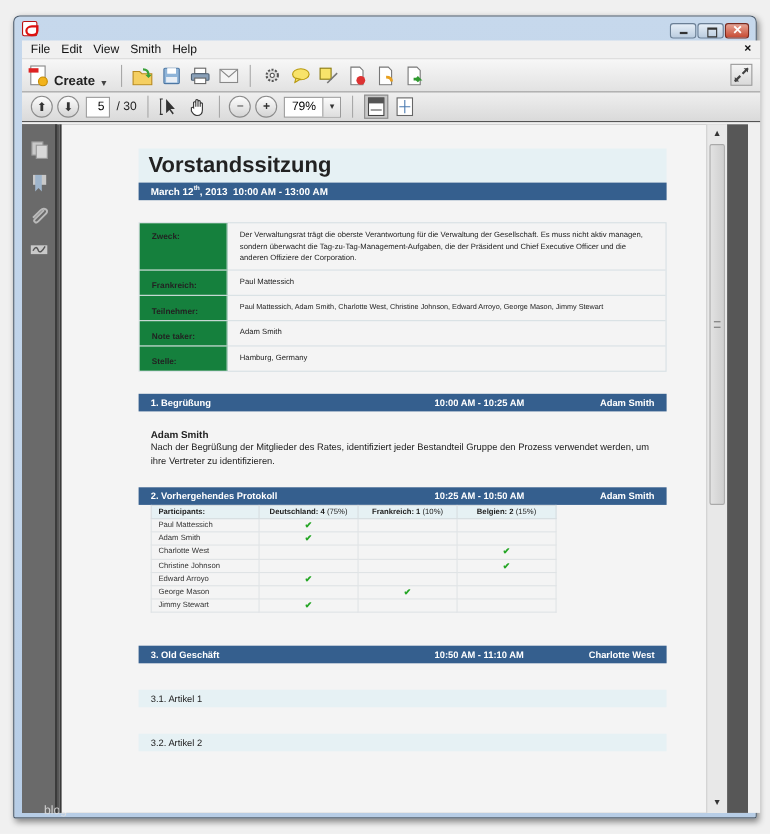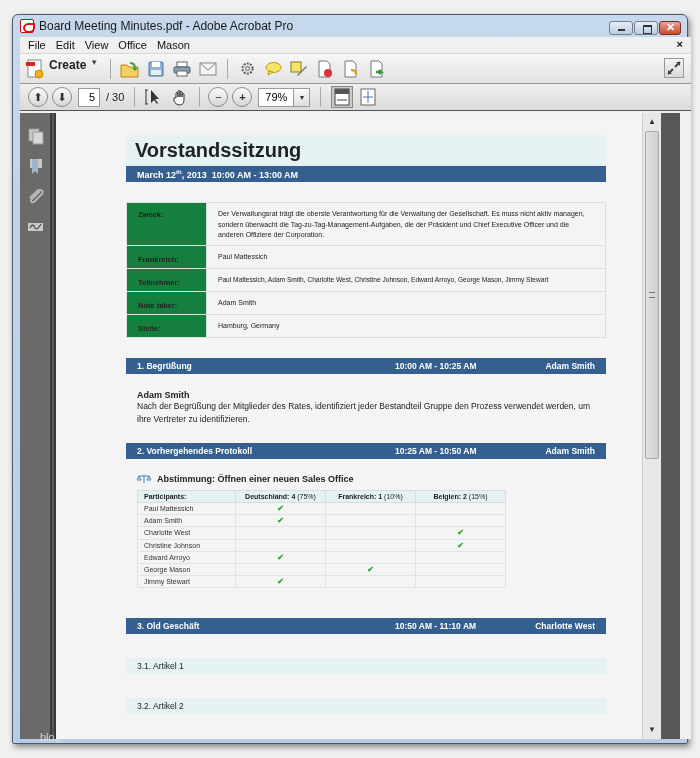--- a/index.html
+++ b/index.html
@@ -21,21 +21,21 @@
   .winbtn.max::after { content: ""; position: absolute; left: 8px; top: 3px; width: 7px; height: 6px; border: 1px solid #333; border-top-width: 2px; }
   .winbtn.close::after { content: "✕"; position: absolute; left: 6px; top: -1px; font-size: 11px; color: #fff; font-weight: bold; }
   .client { position: absolute; left: 7px; top: 22px; width: 671px; height: 702px; background: #f0f0f0; }
   .menubar { height: 17px; background: #f0f0f0; display: flex; align-items: center; font-size: 11px; color: #111; padding-left: 3px; position: relative; border-bottom: 1px solid #d6d6d6; }
   .menu-item { padding: 0 5px; }
   .doc-close { position: absolute; right: 8px; top: 1px; font-size: 11px; font-weight: bold; }
   .toolbar1 { height: 30px; background: linear-gradient(#f7f7f7, #e2e2e2); border-bottom: 1px solid #9a9a9a; display: flex; align-items: center; padding-left: 5px; position: relative; }
   .toolbar2 { height: 27px; background: linear-gradient(#efefef, #dadada); border-bottom: 1px solid #555; display: flex; align-items: center; padding-left: 6px; }
   .tb-btn { width: 26px; height: 24px; display: flex; align-items: center; justify-content: center; position: relative; }
   .sep { width: 1px; height: 20px; background: #a8a8a8; margin: 0 6px; }
-  .create { display: flex; align-items: flex-start; gap: 4px; font-size: 12px; font-weight: bold; color: #222; margin-right: 6px; }
+  .create { display: flex; align-items: flex-end; gap: 4px; font-size: 12px; font-weight: bold; color: #222; margin-right: 6px; }
   .create .caret { font-size: 8px; color: #444; }
   .circle-btn { width: 20px; height: 20px; border-radius: 50%; border: 1px solid #8a8a8a; background: linear-gradient(#fdfdfd, #d4d4d4); display: flex; align-items: center; justify-content: center; font-size: 11px; color: #333; margin: 0 2px; }
   .page-input { width: 22px; height: 19px; border: 1px solid #9a9a9a; background: #fff; font-size: 11px; text-align: right; padding-right: 4px; line-height: 17px; margin-left: 4px; }
   .page-total { font-size: 11px; color: #222; margin: 0 4px 0 6px; }
   .zoom-box { display: flex; height: 19px; border: 1px solid #9a9a9a; background: #fff; margin-left: 4px; }
   .zoom-val { width: 34px; font-size: 11px; text-align: center; line-height: 17px; }
   .zoom-drop { width: 16px; border-left: 1px solid #9a9a9a; background: linear-gradient(#fbfbfb, #dedede); font-size: 7px; text-align: center; line-height: 17px; color: #333; }
   .fitbtn { width: 22px; height: 22px; border: 1px solid #8a8a8a; margin-left: 4px; display: flex; align-items: center; justify-content: center; }
   .fitbtn.active { background: #c8c8c8; }
   .expand-btn { position: absolute; right: 7px; top: 4px; width: 20px; height: 20px; border: 1px solid #999; background: linear-gradient(#f5f5f5, #d9d9d9); display: flex; align-items: center; justify-content: center; }
@@ -70,35 +70,34 @@
   .vote-table td { border: 1px solid #dfe3e5; height: 12.2px; padding: 0 6px; color: #333; }
   .vote-table td.chk { text-align: center; color: #25a625; font-size: 8px; font-weight: bold; }
   .artikel { background: #e6f1f4; height: 16px; font-size: 8.5px; color: #222; padding-left: 11px; line-height: 16px; }
 </style>
 </head>
 <body>
 
 <div class="window">
   <div class="titlebar">
     <div class="title-icon"></div>
-    <div class="title-text">Board Meeting Minutes.pdf - Adobe Acrobat Pro</div>
     <div class="winbtns">
       <div class="winbtn min"></div>
       <div class="winbtn max"></div>
       <div class="winbtn close"></div>
     </div>
   </div>
 
   <div class="client">
     <div class="menubar">
       <span class="menu-item">File</span>
       <span class="menu-item">Edit</span>
       <span class="menu-item">View</span>
-      <span class="menu-item">Office</span>
-      <span class="menu-item">Mason</span>
+      <span class="menu-item">Smith</span>
+      <span class="menu-item">Help</span>
       <span class="doc-close">×</span>
     </div>
 
     <div class="toolbar1">
       <div class="create">
         <svg width="20" height="22" viewBox="0 0 20 22">
             <rect x="3" y="2" width="13" height="17" fill="#fff" stroke="#888"></rect>
             <rect x="1" y="4" width="9" height="4" fill="#d22"></rect>
             <circle cx="14" cy="16" r="4" fill="#f2b31b" stroke="#c48a00"></circle>
           </svg>
@@ -286,26 +285,20 @@
             <div class="who">Adam Smith</div>
             <div class="text">Nach der Begrüßung der Mitglieder des Rates, identifiziert jeder Bestandteil Gruppe den Prozess verwendet werden, um ihre Vertreter zu identifizieren.</div>
           </div>
 
           <div class="bar" style="font-size:8.5px">
             <span>2. Vorhergehendes Protokoll</span>
             <span class="col-time">10:25 AM - 10:50 AM</span>
             <span class="col-owner">Adam Smith</span>
           </div>
 
-          <div class="vote-title">
-            <svg width="14" height="10" viewBox="0 0 14 10">
-                <path d="M7 1v8 M2 2h10 M2 2 L0 6 h4z M12 2 L10 6 h4z" fill="none" stroke="#3a7fb5" stroke-width="1"></path>
-              </svg>
-            <span>Abstimmung: Öffnen einer neuen Sales Office</span>
-          </div>
           <table class="vote-table">
             <thead>
               <tr>
                 <th style="width:98px;text-align:left"><span>Participants:</span></th>
                 <th style="width:90px"><span>Deutschland: 4</span><span class="pct"> (75%)</span></th>
                 <th style="width:90px"><span>Frankreich: 1</span><span class="pct"> (10%)</span></th>
                 <th style="width:90px"><span>Belgien: 2</span><span class="pct"> (15%)</span></th>
               </tr>
             </thead>
             <tbody>

